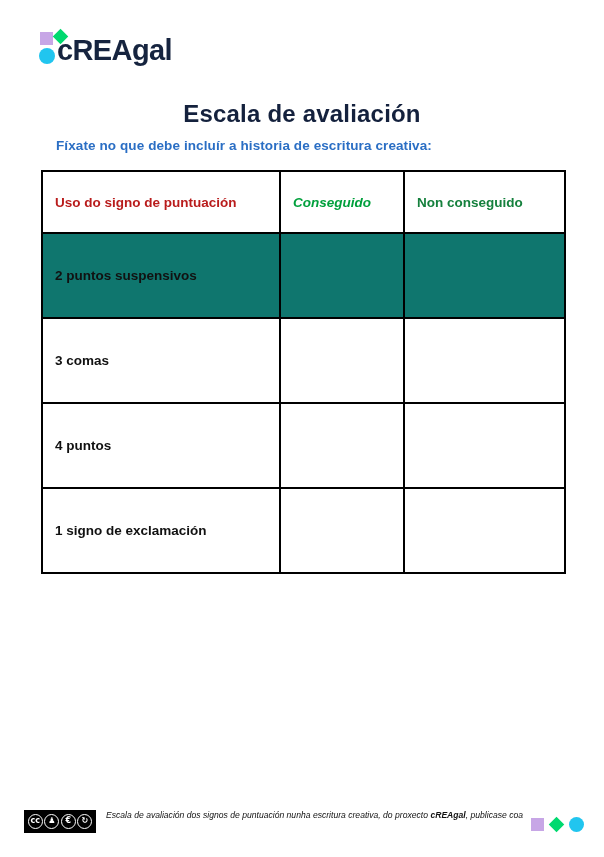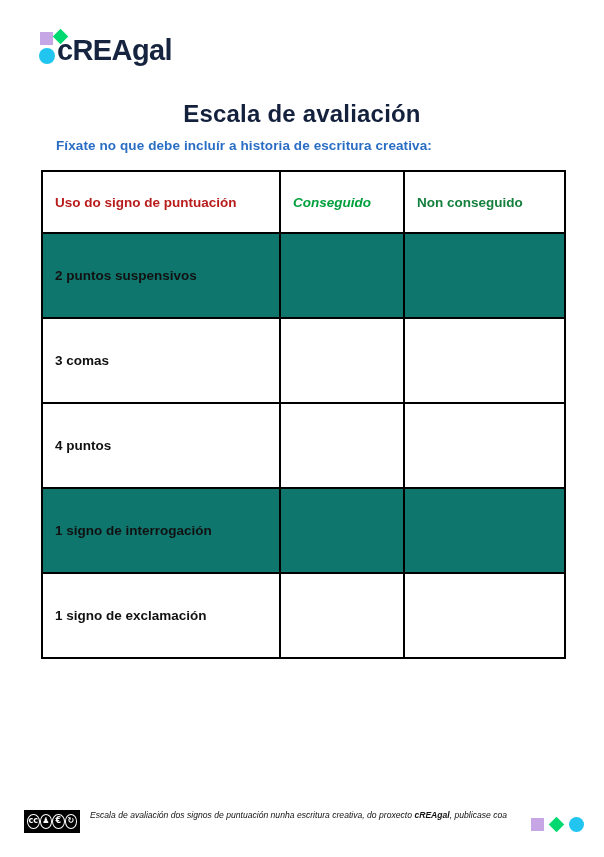--- a/index.html
+++ b/index.html
@@ -134,21 +134,21 @@
     left: 24px;
     right: 20px;
     bottom: 10px;
     height: 46px;
   }
   .footer-inner {
     display: flex;
     align-items: flex-start;
   }
   .cc-badge {
-    width: 56px;
+    width: 72px;
     height: 23px;
     background: #000000;
     border: 1px solid #000;
     display: flex;
     align-items: center;
     justify-content: space-around;
     flex: 0 0 auto;
     margin-top: 9px;
     padding: 0 2px;
     box-sizing: border-box;
@@ -236,25 +236,20 @@
       <td class="cell-mark"></td>
       <td class="cell-mark"></td>
     </tr>
     <tr class="plain">
       <td>3 comas</td>
       <td class="cell-mark"></td>
       <td class="cell-mark"></td>
     </tr>
     <tr class="plain">
       <td>4 puntos</td>
-      <td class="cell-mark"></td>
-      <td class="cell-mark"></td>
-    </tr>
-    <tr class="shaded">
-      <td>1 signo de interrogación</td>
       <td class="cell-mark"></td>
       <td class="cell-mark"></td>
     </tr>
     <tr class="plain">
       <td>1 signo de exclamación</td>
       <td class="cell-mark"></td>
       <td class="cell-mark"></td>
     </tr>
   </tbody>
 </table>

